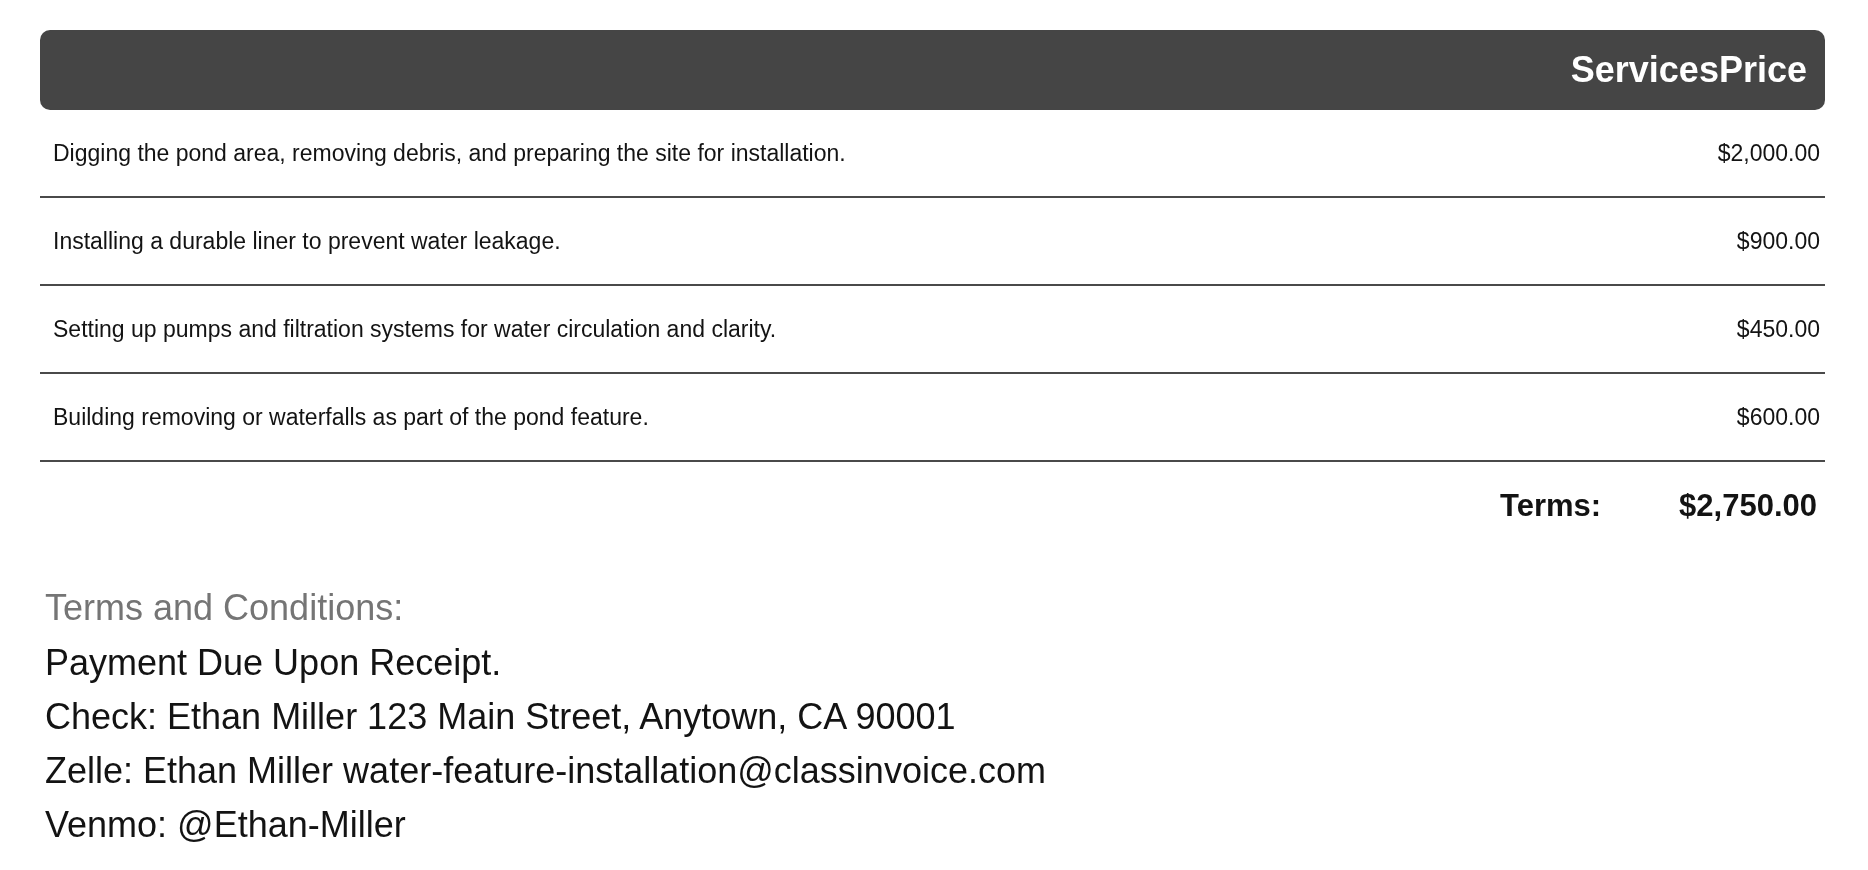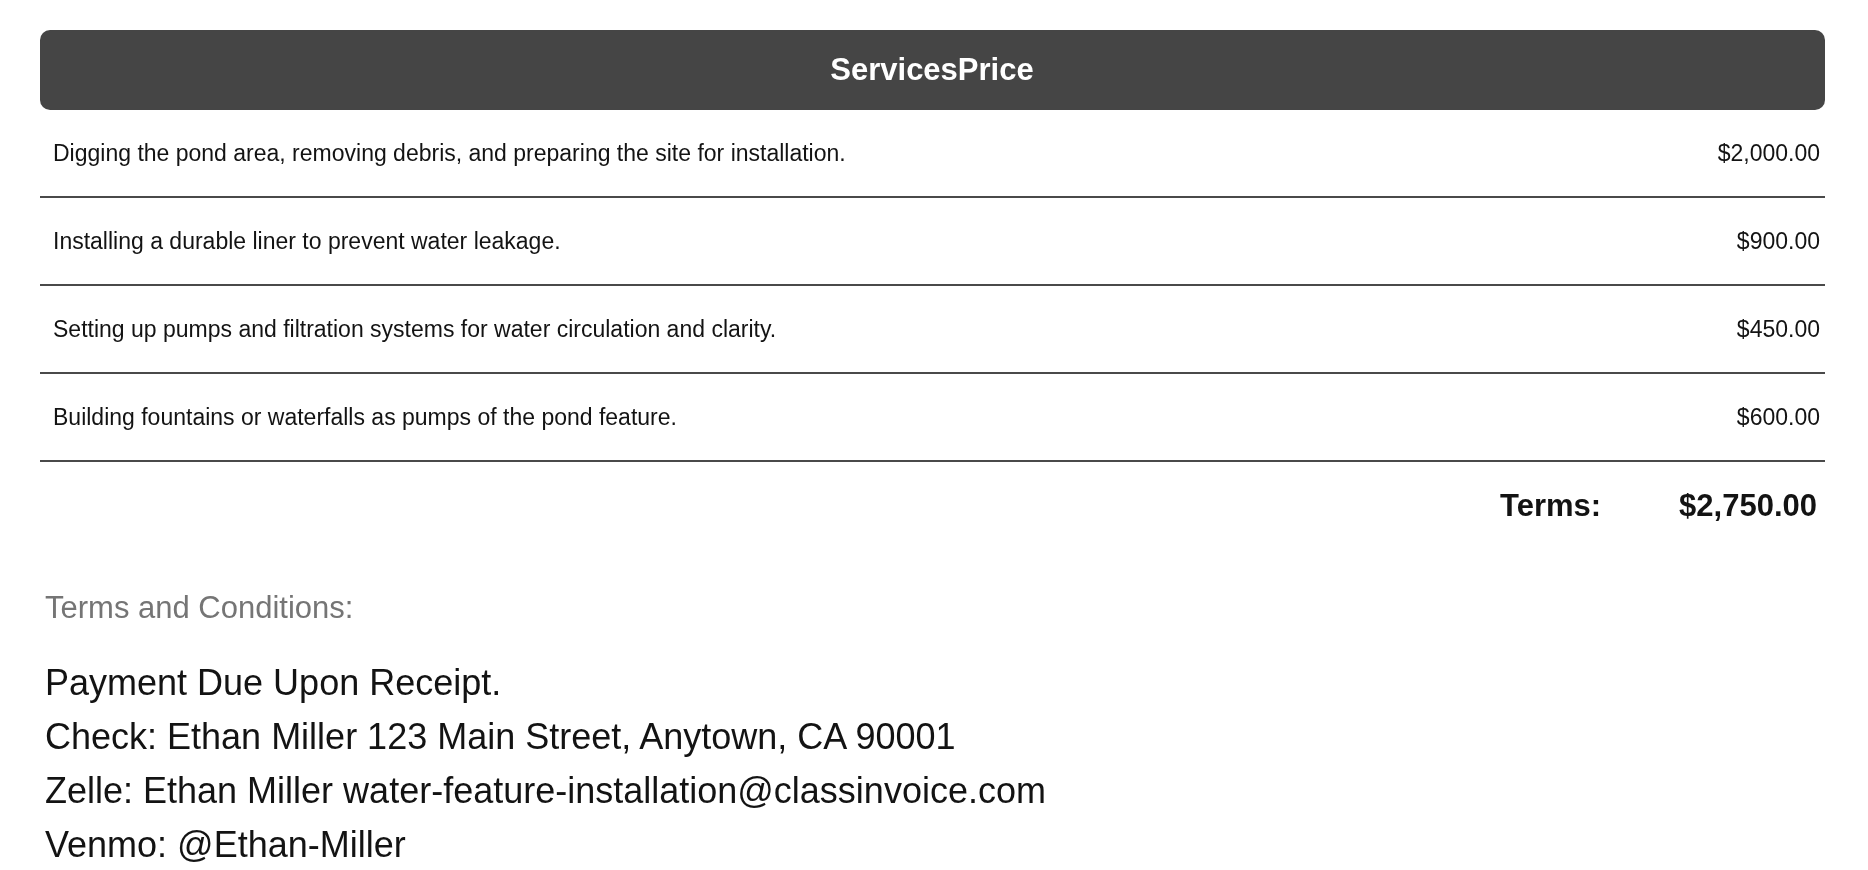--- a/index.html
+++ b/index.html
@@ -16,23 +16,23 @@
     height: 100%;
   }
 
   
   .header-bar {
     height: 80px;
     background: #454545;
     border-radius: 10px;
     display: flex;
     align-items: center;
-    justify-content: center;
+    justify-content: flex-end;
     padding: 0 18px 0 17px;
-    font-size: 31px;
+    font-size: 36px;
     font-weight: bold;
     color: #ffffff;
   }
   .service-row {
     height: 88px;
     display: flex;
     align-items: center;
     justify-content: space-between;
     padding: 0 5px 0 13px;
     border-bottom: 2px solid #4a4a4a;
@@ -54,23 +54,23 @@
   }
   .total-row .total-label { margin-right: 78px; }
   .total-row .total-value { margin-right: 8px; text-align: right; }
 
   
   .terms {
     margin-top: 38px;
     padding-left: 5px;
   }
   .terms-heading {
-    font-size: 31px;
+    font-size: 36px;
     color: #757575;
-    margin-bottom: 28px;
+    margin-bottom: 8px;
     line-height: 40px;
   }
   .terms-line {
     font-size: 36px;
     color: #131313;
     line-height: 54px;
   }
 </style>
 </head>
 <body>
@@ -93,21 +93,21 @@
       <span class="desc">Installing a durable liner to prevent water leakage.</span>
       <span class="price">$900.00</span>
     </div>
 
     <div class="service-row">
       <span class="desc">Setting up pumps and filtration systems for water circulation and clarity.</span>
       <span class="price">$450.00</span>
     </div>
 
     <div class="service-row">
-      <span class="desc">Building fountains or waterfalls as pumps of the pond feature.</span>
+      <span class="desc">Building removing or waterfalls as part of the pond feature.</span>
       <span class="price">$600.00</span>
     </div>
 
     <div class="total-row">
       <span class="total-label">Terms:</span>
       <span class="total-value">$2,750.00</span>
     </div>
 
   </div>
 

